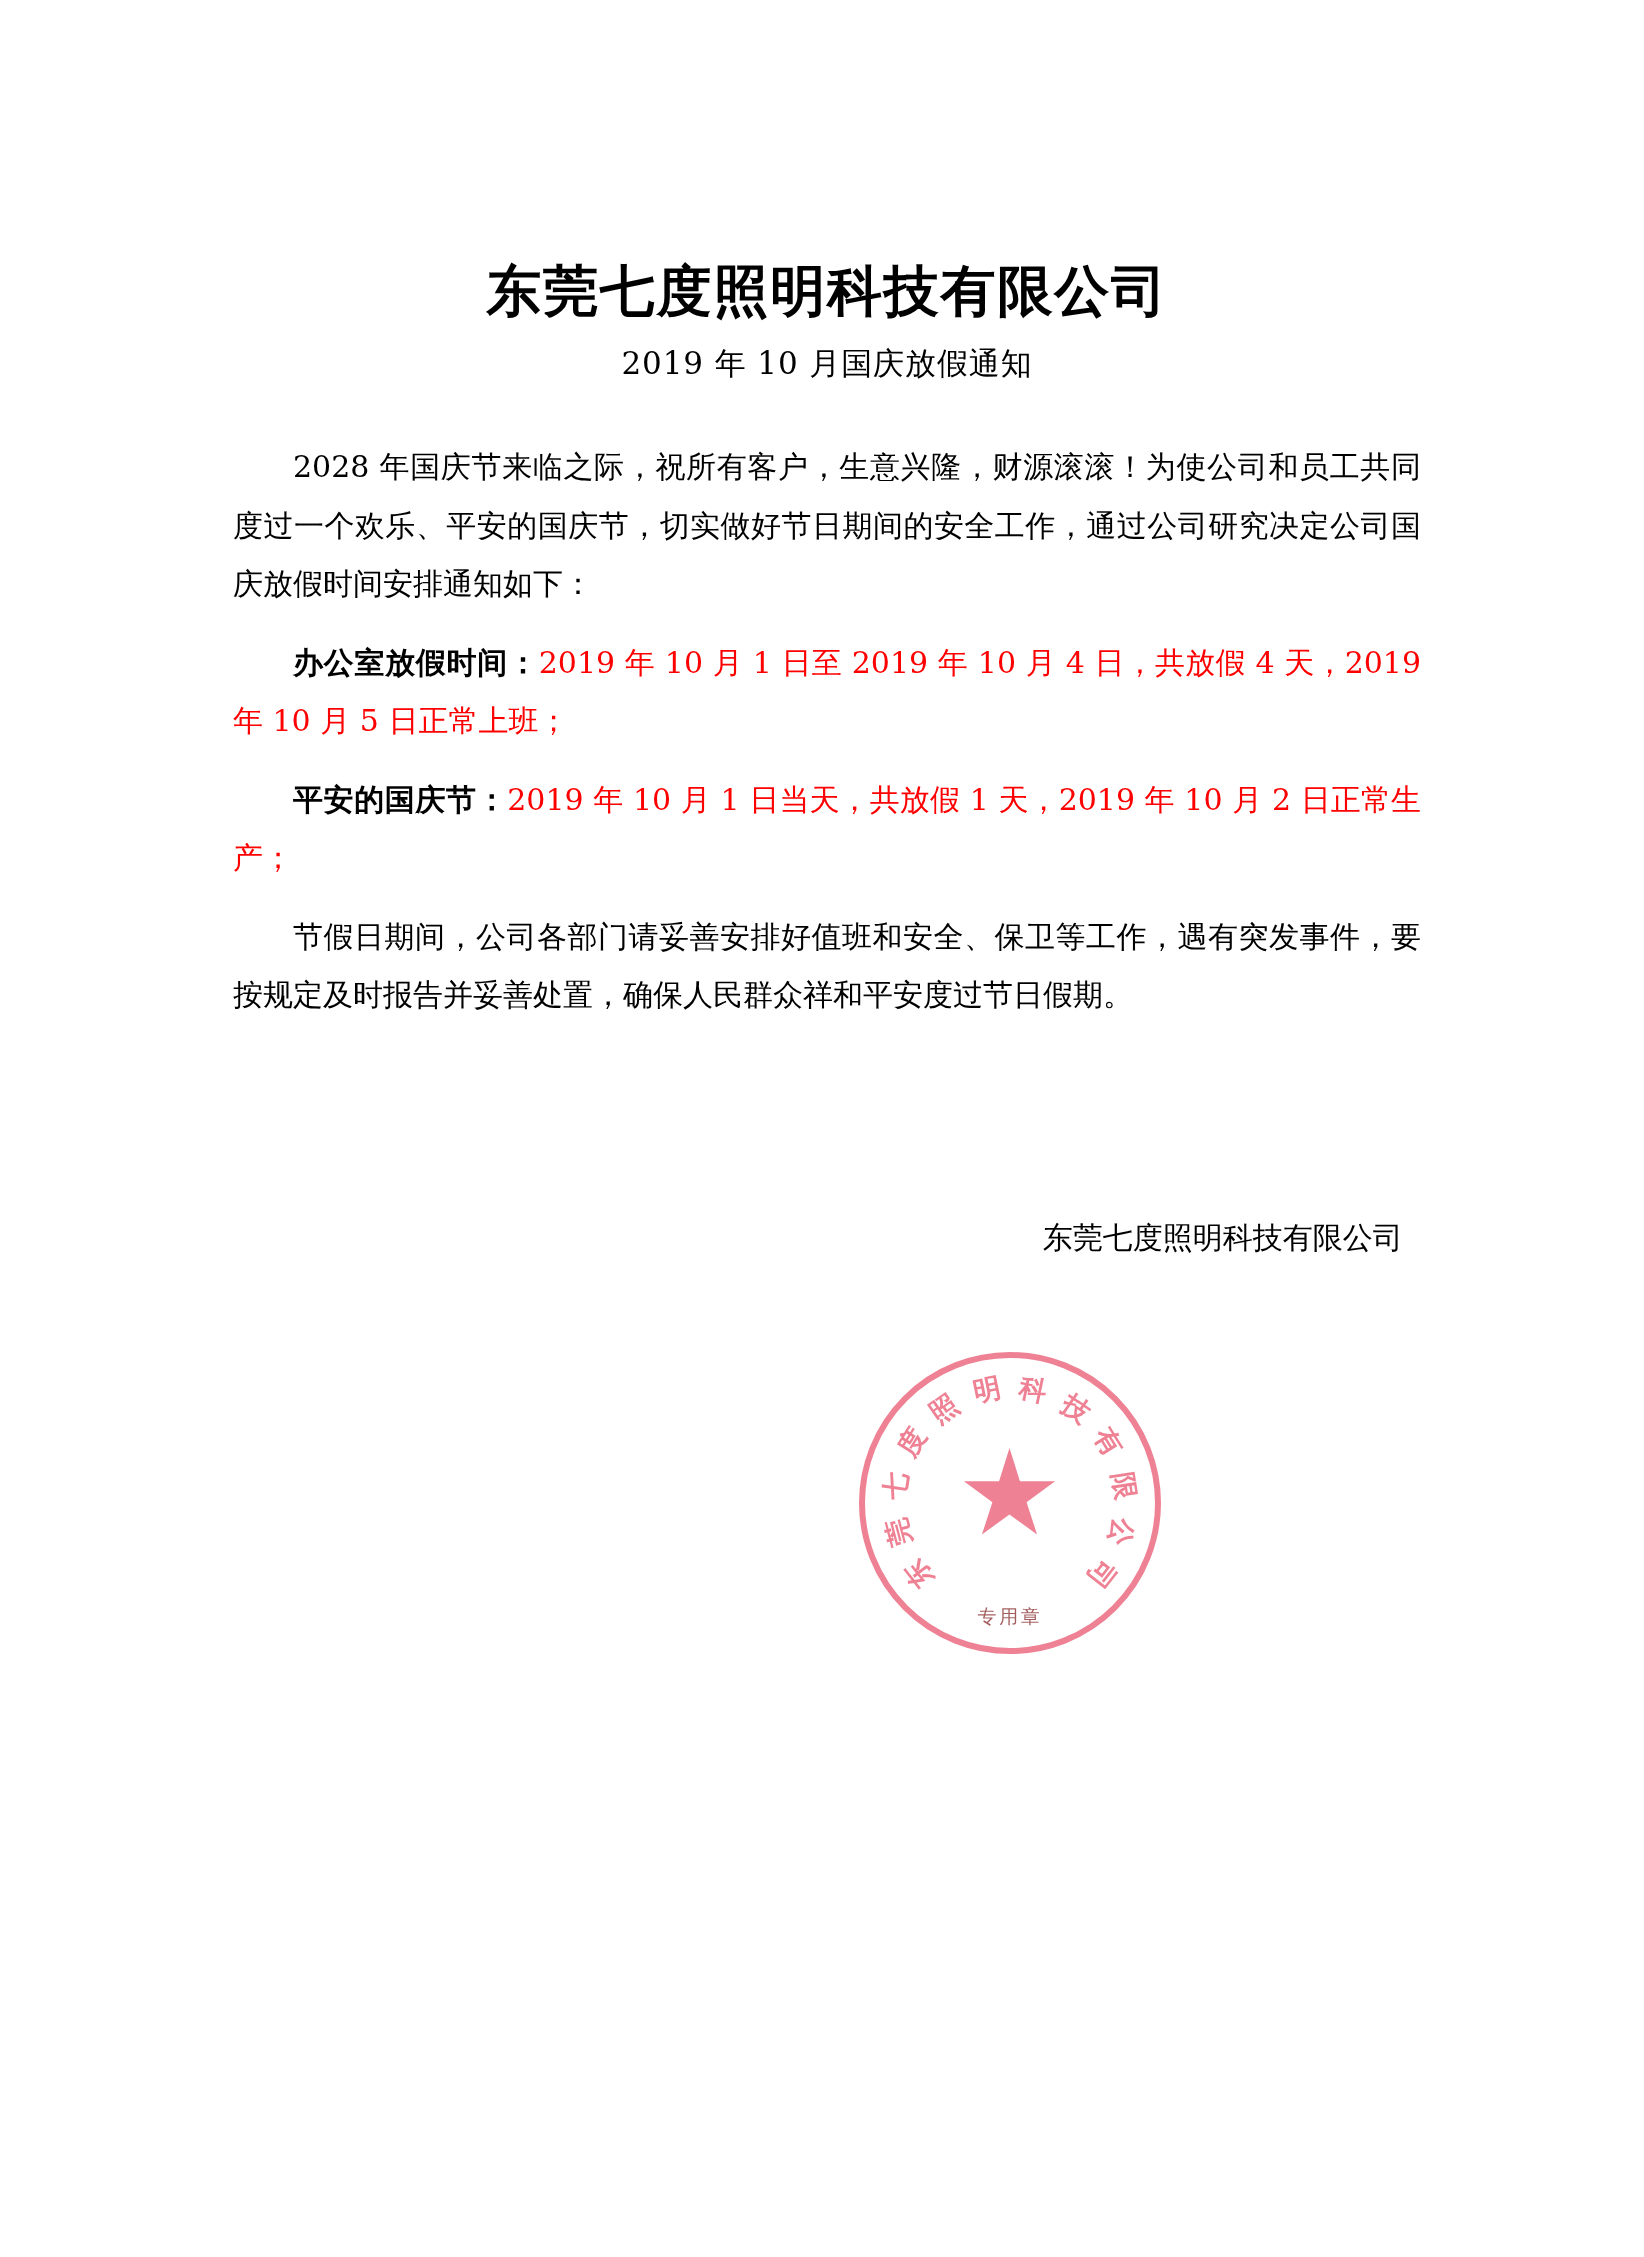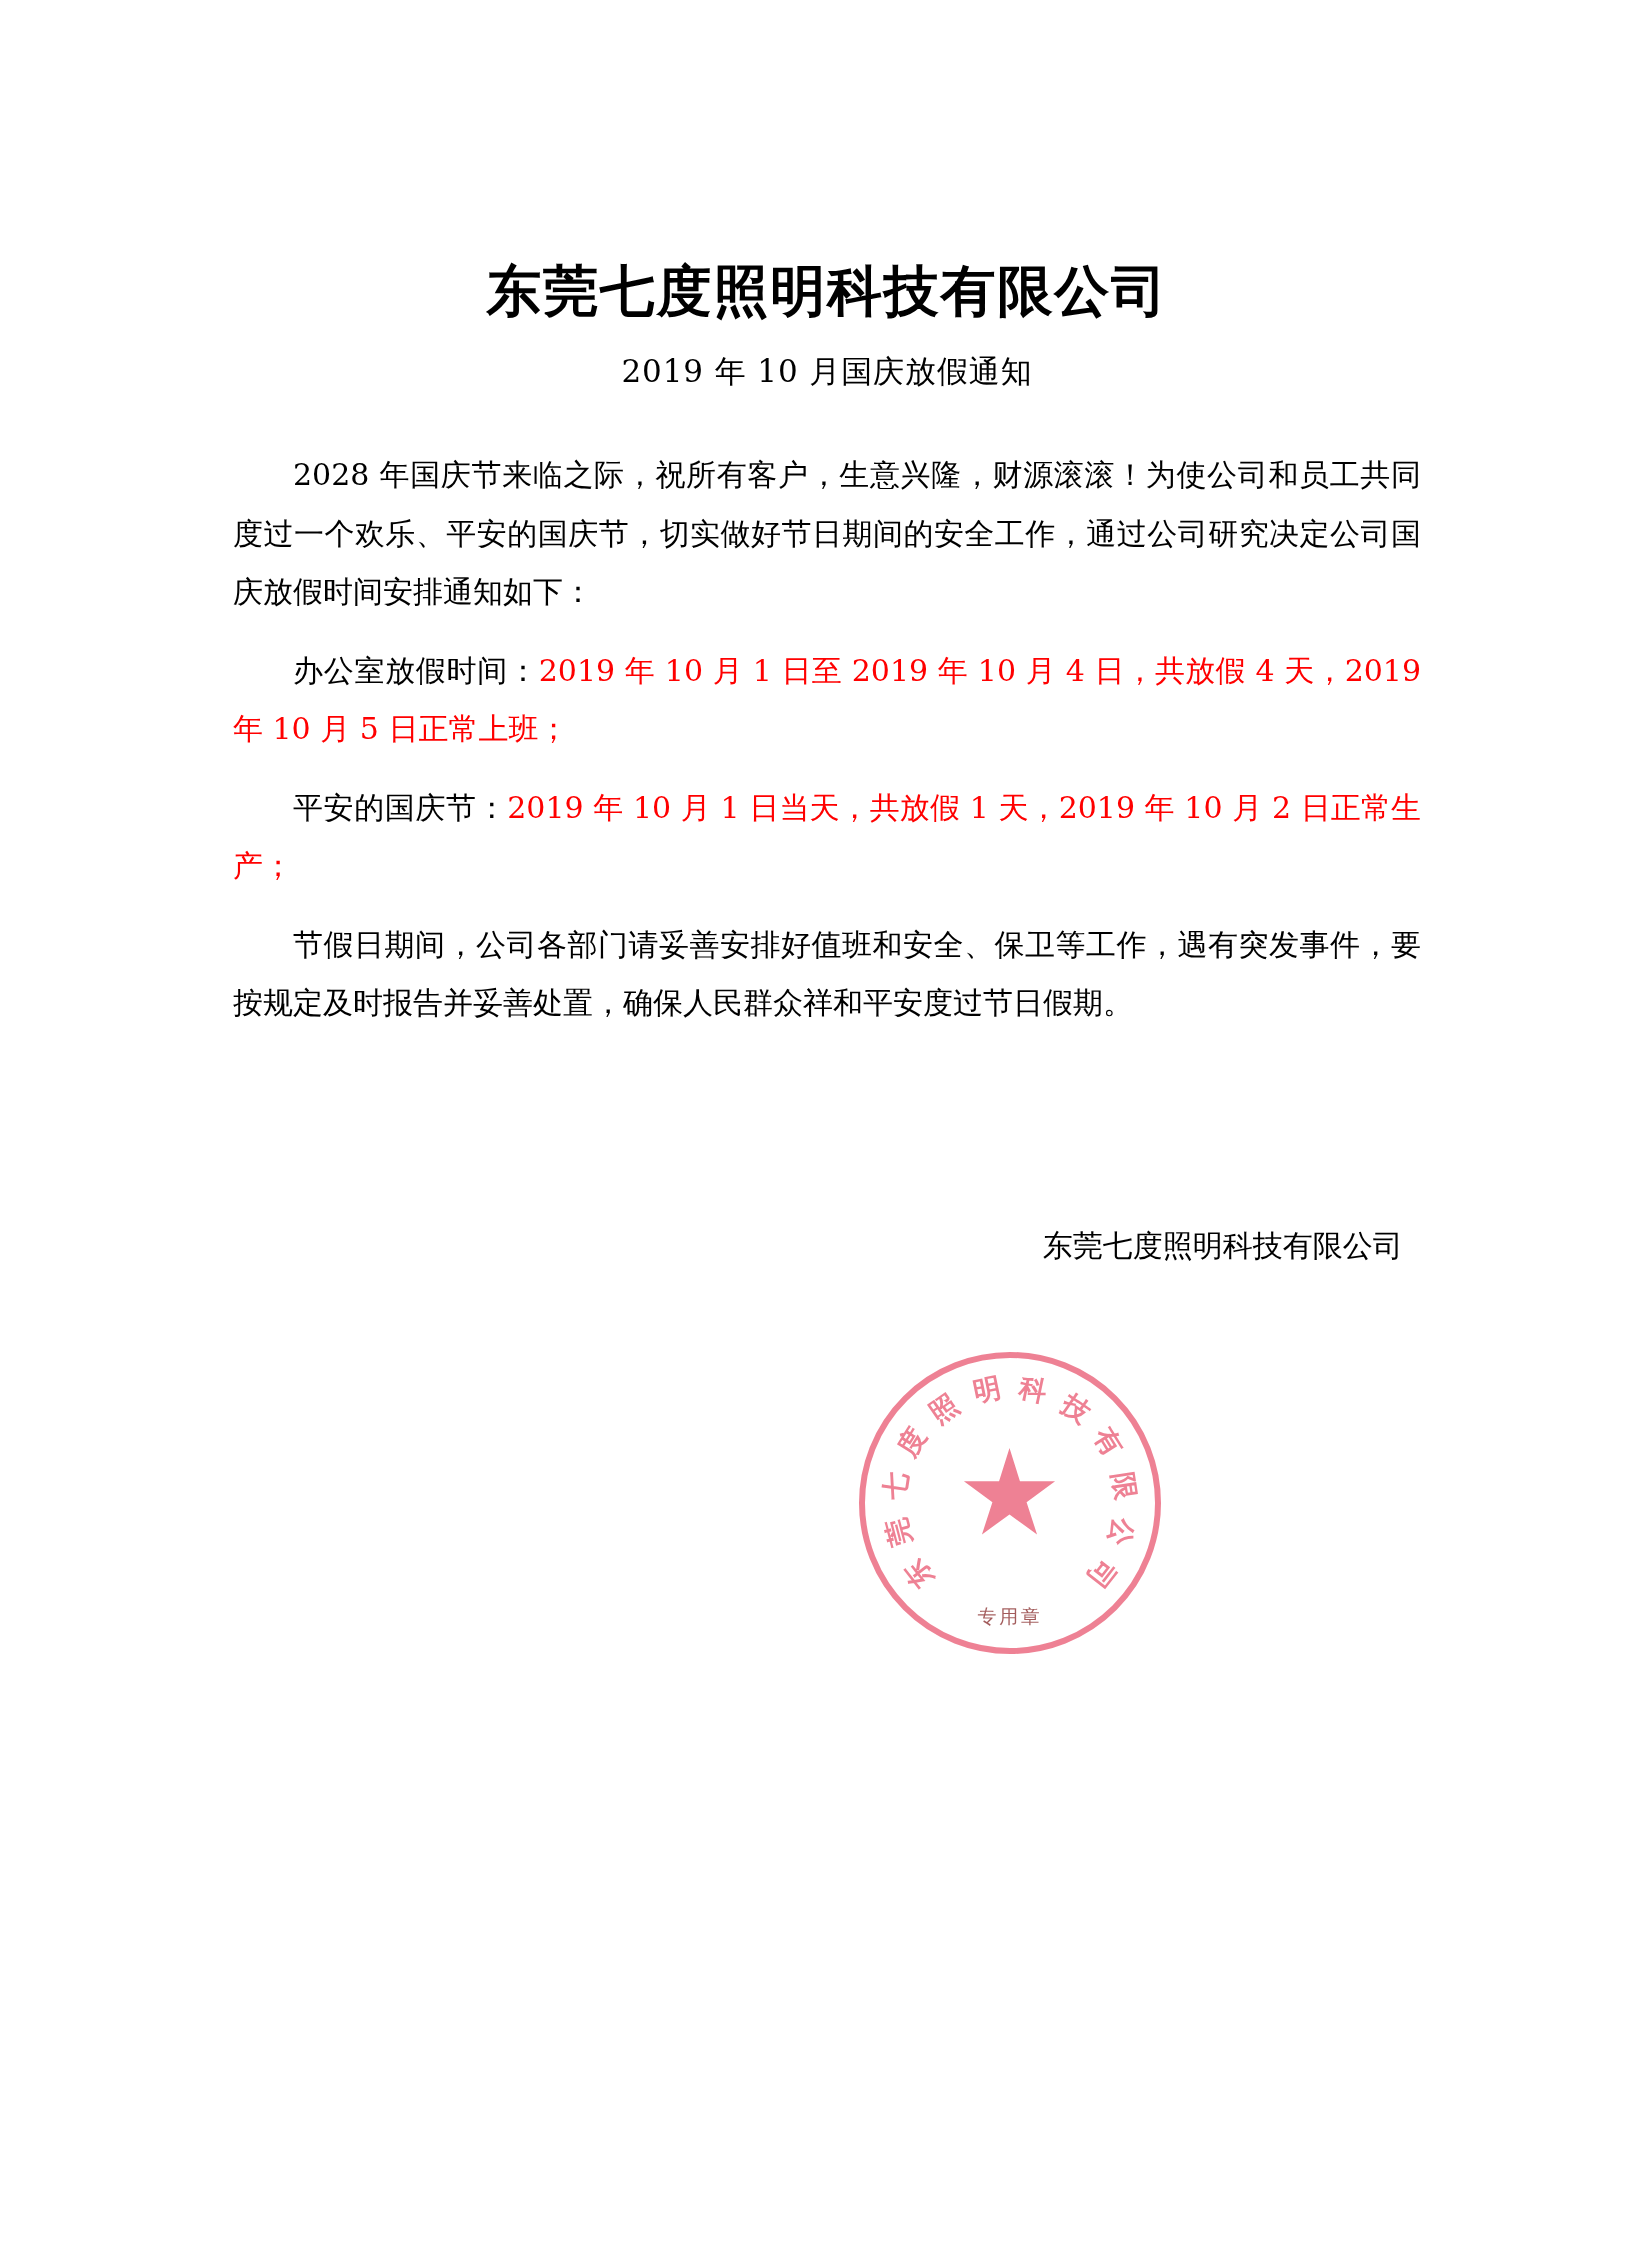--- a/index.html
+++ b/index.html
@@ -37,21 +37,21 @@
     font-weight: bold;
     letter-spacing: 1.8px;
     margin-top: 258px;
     line-height: 1.2;
     font-family: "DejaVu Sans", "Liberation Sans", sans-serif;
   }
 
   .subtitle {
     text-align: center;
     font-size: 31px;
-    margin-top: 27px;
+    margin-top: 19px;
     letter-spacing: 0.9px;
     font-family: "DejaVu Serif", "Liberation Serif", serif;
   }
 
   .body-block {
     margin-top: 53px;
     font-size: 30px;
     line-height: 1.95;
     text-align: justify;
   }
@@ -59,21 +59,21 @@
   .para {
     text-indent: 60px;
     margin: 0 0 3.7px 0;
   }
 
   .para.spaced {
     margin-top: 20px;
   }
 
   .lead {
-    font-weight: normal;
+    font-weight: bold;
     font-family: "DejaVu Sans", "Liberation Sans", sans-serif;
     letter-spacing: 0.5px;
   }
 
   .red {
     color: #ff0000;
   }
 
   .signature {
     margin-top: 183px;

